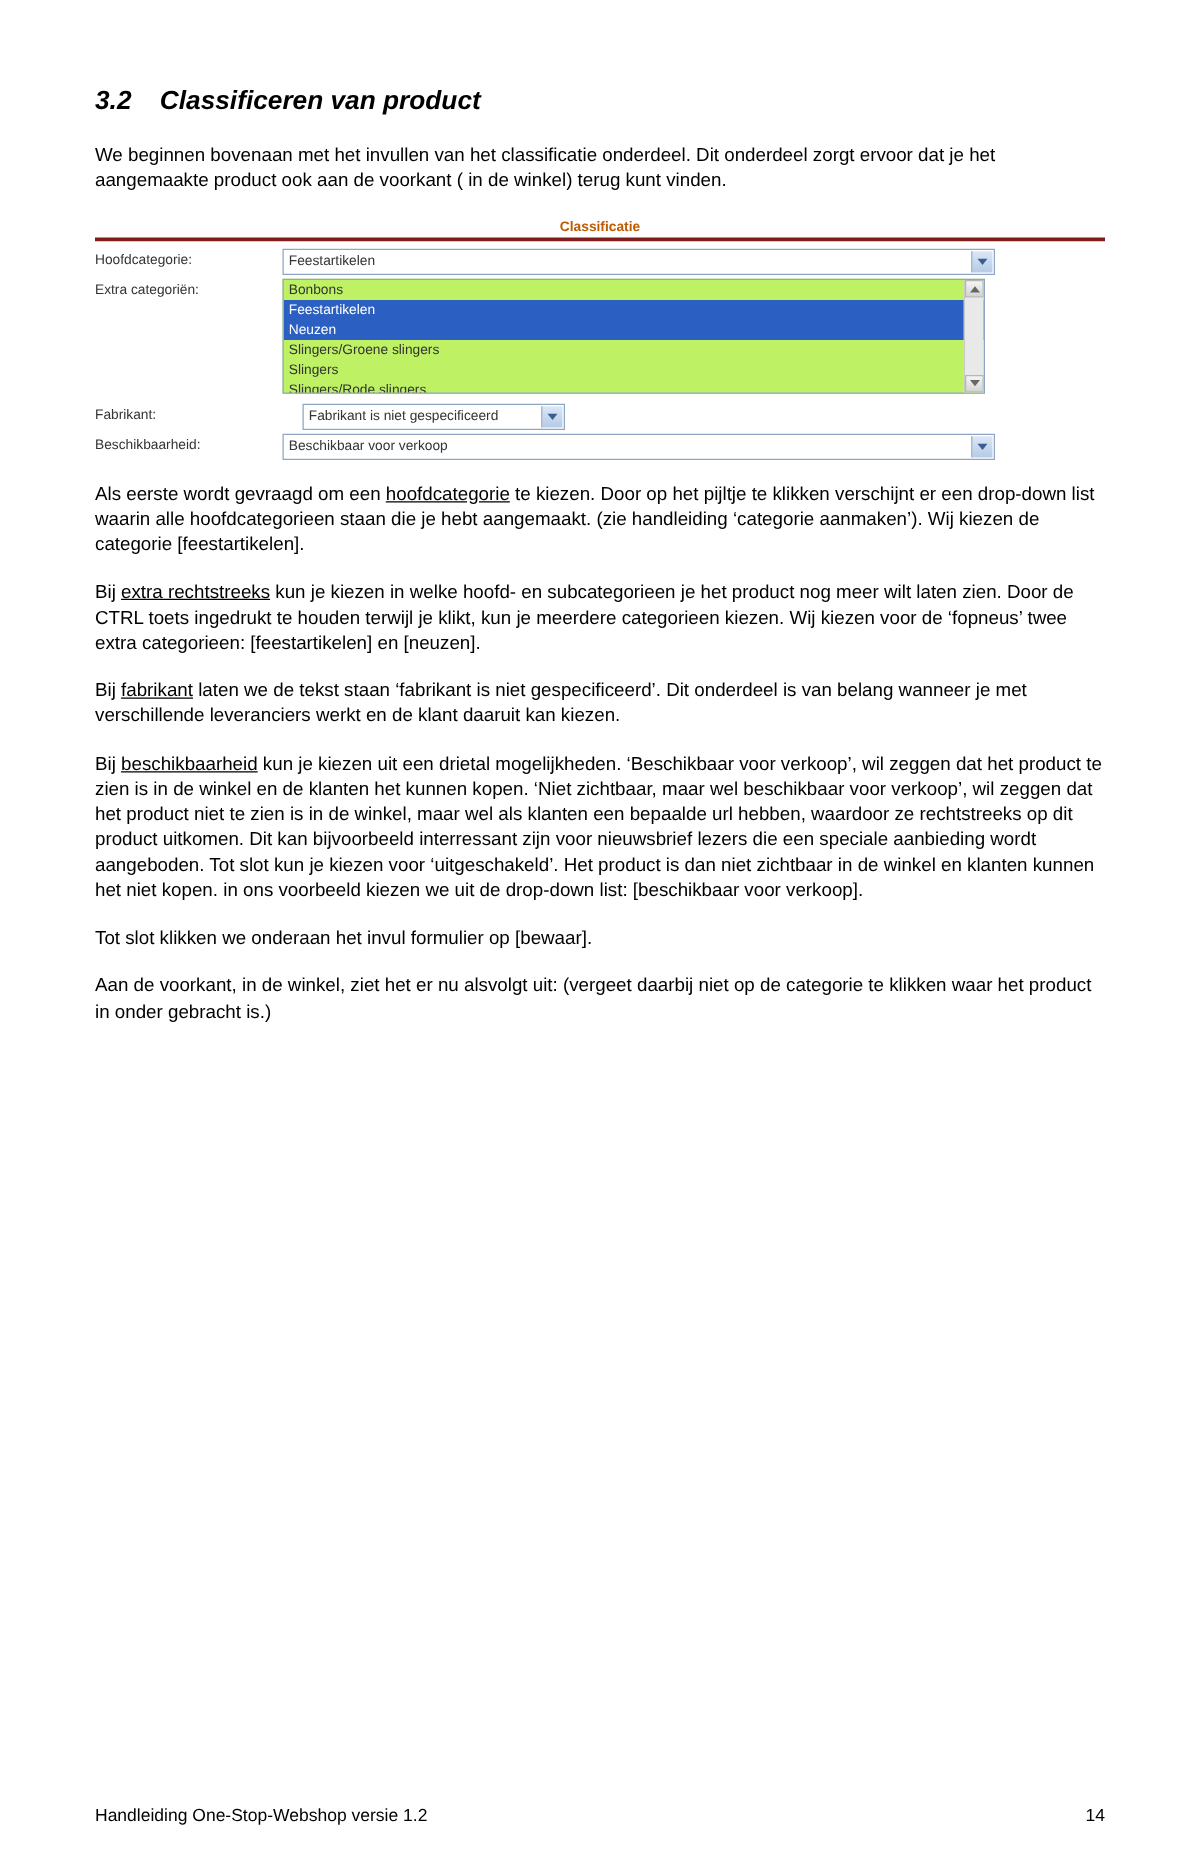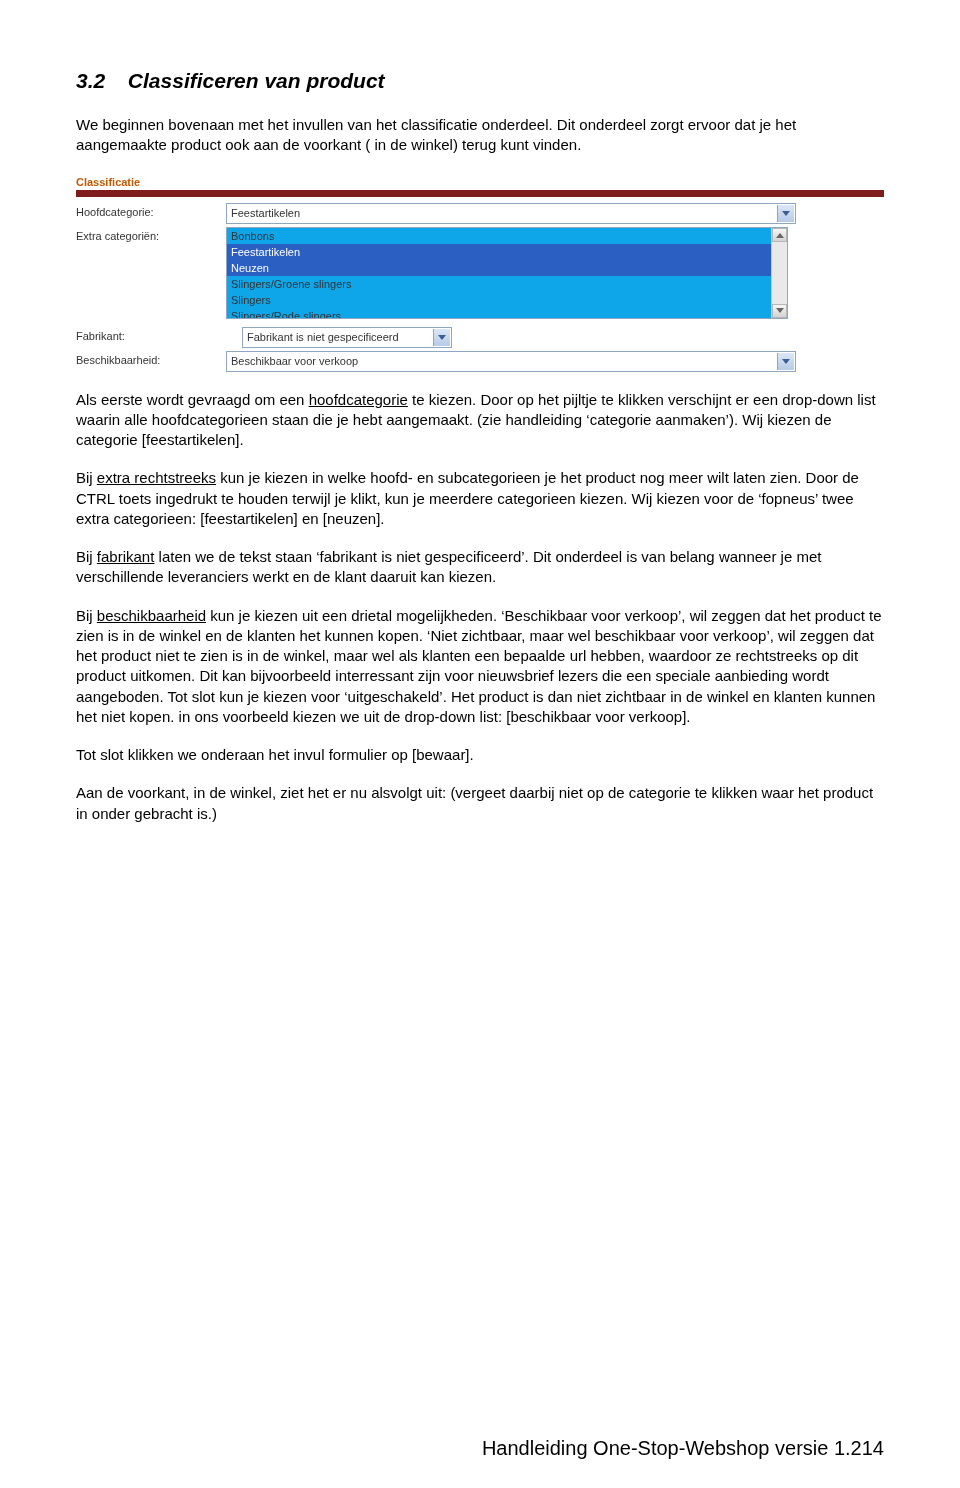--- a/index.html
+++ b/index.html
@@ -26,23 +26,24 @@
   
   .shot{
     border:0;
     margin:6px 0 18px 0;
     font-size:11px;
     color:#333;
   }
   .shot .sec-title{
     color:#c05a00;
     font-weight:bold;
-    border-bottom:7px solid #7f1d1d;
+    border-bottom:3px solid #7f1d1d;
     padding:2px 0 2px 0;
     margin-bottom:6px;
+    text-align:center;
   }
   .shot-row{display:flex;align-items:flex-start;margin:3px 0;}
   .shot-row .lab{width:150px;color:#333;padding-top:3px;}
   .shot-row .field{flex:1;}
   .selectbox{
     border:1px solid #8ea6c4;
     background:#fff;
     height:19px;
     line-height:19px;
     padding:0 4px;
@@ -53,21 +54,21 @@
     position:absolute;right:1px;top:1px;width:16px;height:17px;
     background:linear-gradient(#dbe7f6,#b6cbe6);
     border-left:1px solid #8ea6c4;
   }
   .selectbox .chev:after{
     content:"";position:absolute;left:4px;top:6px;
     border-left:4px solid transparent;border-right:4px solid transparent;
     border-top:5px solid #3b5e91;
   }
   .listbox{
-    border:1px solid #8ea6c4;background:#0ea5e9;width:560px;height:90px;
+    border:1px solid #8ea6c4;background:#bef264;width:560px;height:90px;
     overflow:hidden;position:relative;
   }
   .listbox .opt{padding:1px 4px;height:14px;line-height:14px;}
   .listbox .opt.selected{background:#2b5fc1;color:#fff;}
   .listbox .scroll{
     position:absolute;right:0;top:0;bottom:0;width:15px;
     background:#e9e9e9;border-left:1px solid #c9c9c9;
   }
   .listbox .scroll .btn{
     position:absolute;left:0;width:15px;height:14px;
@@ -78,22 +79,22 @@
   .listbox .scroll .btn:after{
     content:"";position:absolute;left:3px;
     border-left:4px solid transparent;border-right:4px solid transparent;
   }
   .listbox .scroll .btn.up:after{top:4px;border-bottom:5px solid #666;}
   .listbox .scroll .btn.dn:after{bottom:4px;border-top:5px solid #666;}
 
   .footer{
     position:absolute;
     bottom:28px;left:76px;right:76px;
-    font-size:20px;
-    display:flex;justify-content:flex-end;
+    font-size:14px;
+    display:flex;justify-content:space-between;
   }
 
   u{text-decoration:underline;}
 </style>
 </head>
 <body>
 
 <h1>
   <span class="num">3.2</span>
   <span>Classificeren van product</span>

